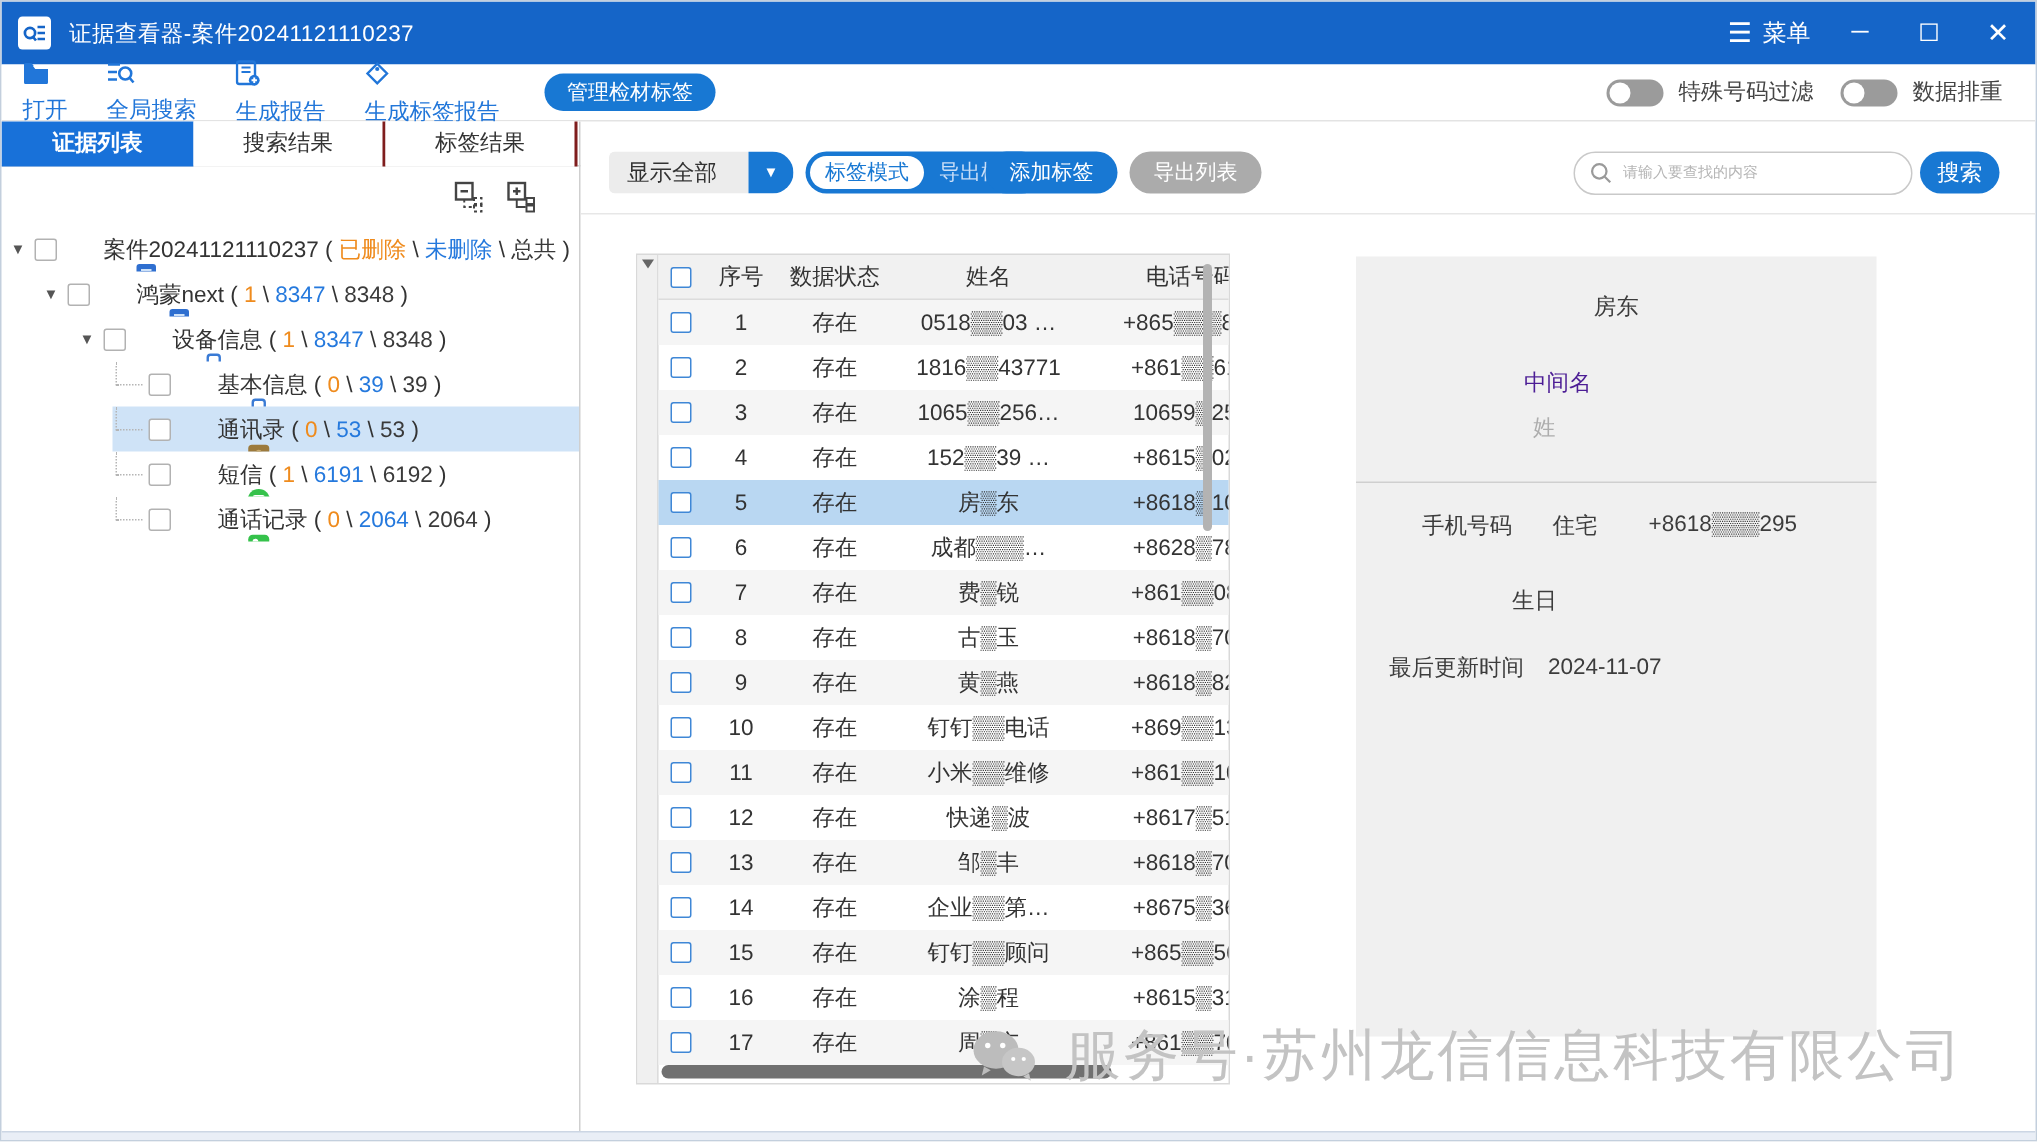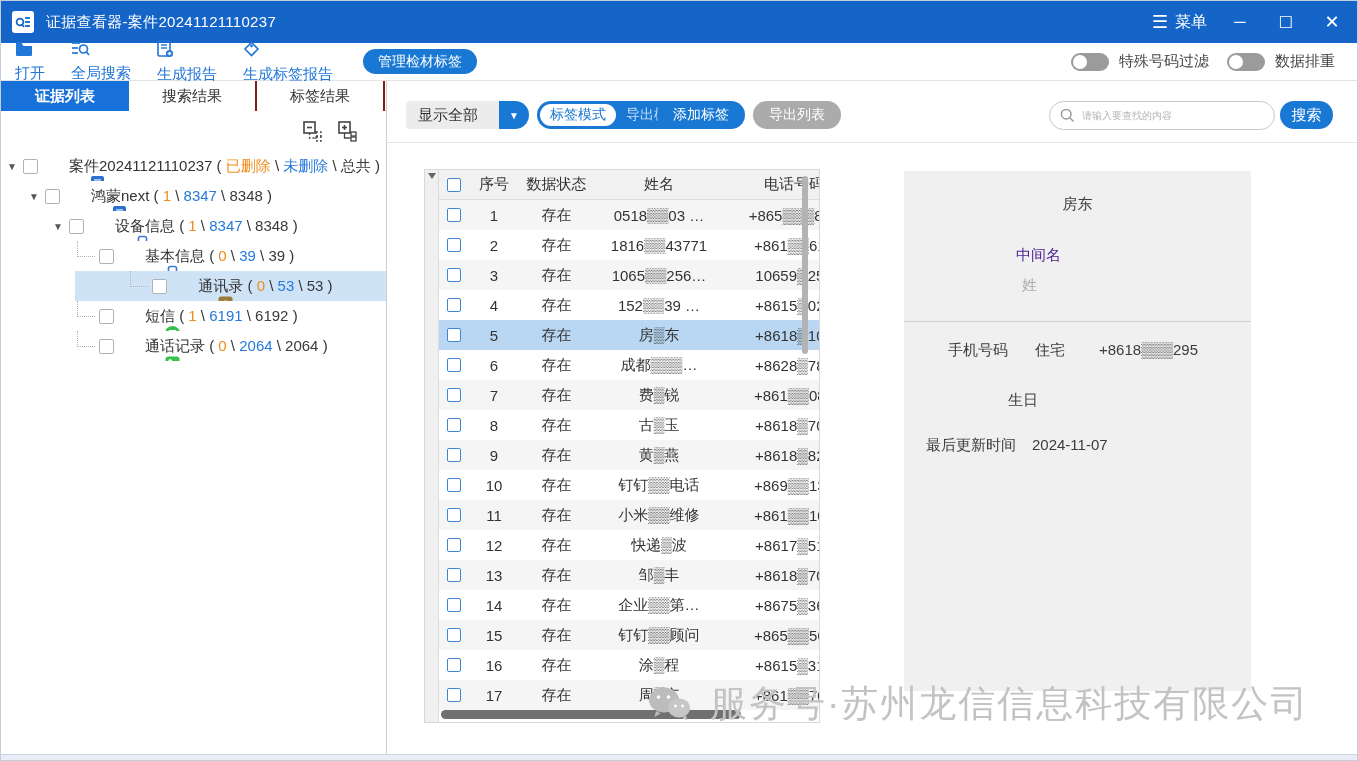--- a/index.html
+++ b/index.html
@@ -42,21 +42,21 @@
   .tree-tools { position:absolute; left:0; top:111px; width:386px; height:38px; display:flex;
                 align-items:center; justify-content:flex-end; gap:13px; padding-right:28px; }
   .tool-ico { width:22px; height:22px; cursor:pointer; }
 
   
   .tree { position:absolute; left:0; top:150px; width:385px; height:560px; overflow:hidden; font-size:15px; }
   .tree-row { display:flex; align-items:center; height:30px; white-space:pre; }
   .indent0 { width:6px; flex:none; } .indent1 { width:28px; flex:none; }
   .indent2 { width:52px; flex:none; } .indent3 { width:74px; flex:none; }
   .row-body { flex:1; display:flex; align-items:center; height:100%; overflow:hidden; }
-  .tree-row.selected .row-body { background:#cfe3f7;justify-content:center; }
+  .tree-row.selected .row-body { background:#cfe3f7; }
   .tw-arrow { width:16px; flex:none; font-size:10px; color:#555; text-align:left; }
   .connector { width:18px; height:16px; flex:none; border-left:1px dotted #b5b5b5;
                border-bottom:1px dotted #b5b5b5; margin:-14px 4px 0 2px; }
   .tree-cb { width:15px; height:15px; flex:none; border:1px solid #b2b2b2; border-radius:2px;
              background:#fff; margin-right:8px; cursor:pointer; }
   .tree-ico { width:17px; height:17px; flex:none; margin-right:6px; position:relative; }
   .t-label { color:#333; }
   .cnt-o { color:#ef8b1d; } .cnt-b { color:#2579dd; } .cnt-k { color:#3a3a3a; }
 
   .vdivider { position:absolute; left:385px; top:80px; width:1px; height:674px; background:#cfcfcf; }

